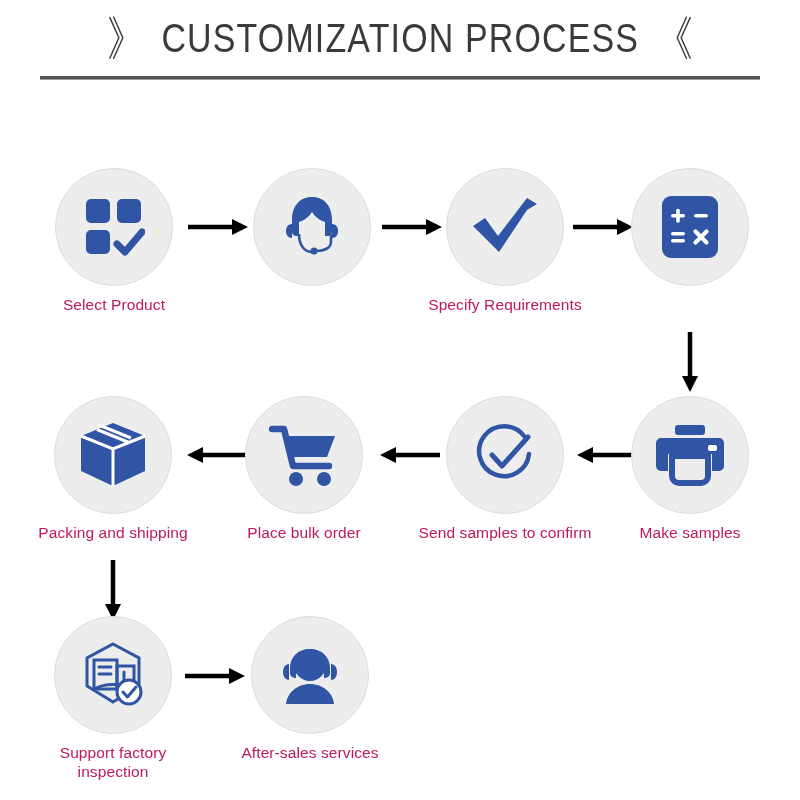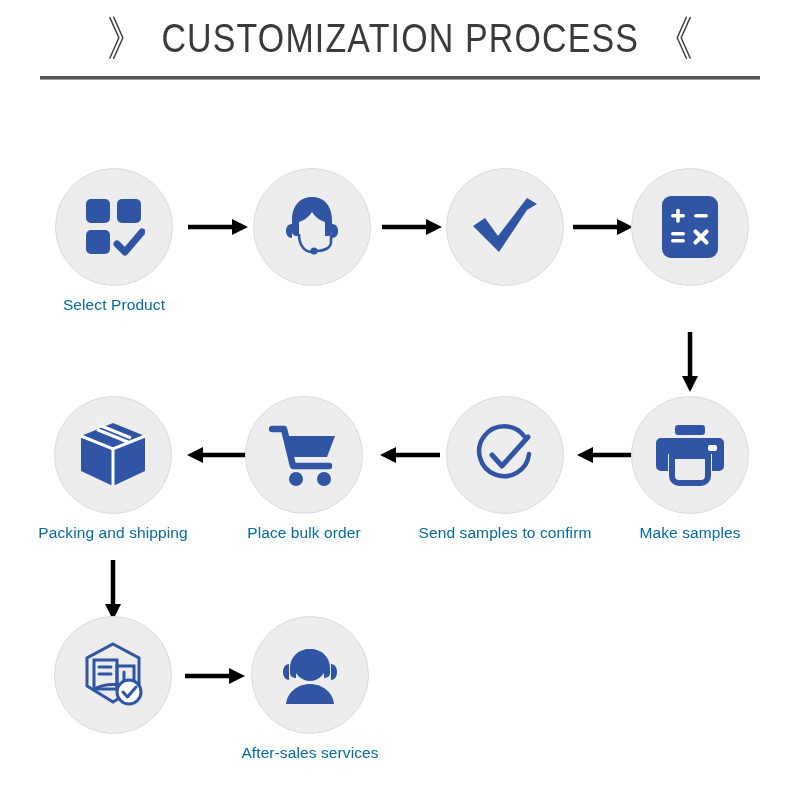--- a/index.html
+++ b/index.html
@@ -79,21 +79,21 @@
     display: flex;
     align-items: center;
     justify-content: center;
     box-sizing: border-box;
   }
   .circle svg { display: block; }
   .step-label {
     margin-top: 9px;
     font-size: 15.5px;
     line-height: 19px;
-    color: #0369a1;
+    color: #be185d;
     font-family: "Liberation Sans", sans-serif;
     letter-spacing: 0.1px;
     white-space: pre-line;
   }
 
   
   .arrow-h, .arrow-v {
     position: absolute;
   }
   .arrow-h svg, .arrow-v svg { display: block; }
@@ -148,20 +148,21 @@
     <path d="M44 2 L60 10 L44 18 Z" fill="#000"></path>
   </svg>
 </div>
 
 <div class="step" style="left:405px; top:168px;">
   <div class="circle">
     <svg width="68" height="62" viewBox="0 0 68 62">
       <path d="M2 30 L14 22 L27 40 L56 2 L66 8 L56 14 L28 56 Z" fill="#2F55A4"></path>
     </svg>
   </div>
+  <div class="step-label">Specify Requirements</div>
 </div>
 
 <div class="arrow-h" style="left:573px; top:217px;">
   <svg width="62" height="20" viewBox="0 0 62 20">
     <path d="M0 10 H44" stroke="#000" stroke-width="4.5"></path>
     <path d="M44 2 L60 10 L44 18 Z" fill="#000"></path>
   </svg>
 </div>
 
 <div class="step" style="left:590px; top:168px;">
@@ -266,20 +267,22 @@
       <path d="M34 2 L60 16 L60 44 L34 60 L8 44 L8 16 Z" fill="none" stroke="#2F55A4" stroke-width="3"></path>
       <path d="M15 18 H38 V47 H15 Z" fill="none" stroke="#2F55A4" stroke-width="3"></path>
       <path d="M38 24 H55 V47 H38 Z" fill="none" stroke="#2F55A4" stroke-width="3"></path>
       <path d="M20 25 H32 M20 32 H32" stroke="#2F55A4" stroke-width="3" stroke-linecap="round"></path>
       <path d="M45 30 V39" stroke="#2F55A4" stroke-width="3" stroke-linecap="round"></path>
       <path d="M15 47 C28 40 44 42 55 47" fill="none" stroke="#2F55A4" stroke-width="3"></path>
       <circle cx="50" cy="50" r="12" fill="#fff" stroke="#2F55A4" stroke-width="3"></circle>
       <path d="M44 50 L48.5 55 L57 45" fill="none" stroke="#2F55A4" stroke-width="3" stroke-linecap="round" stroke-linejoin="round"></path>
     </svg>
   </div>
+  <div class="step-label">Support factory
+inspection</div>
 </div>
 
 <div class="arrow-h" style="left:185px; top:666px;">
   <svg width="62" height="20" viewBox="0 0 62 20">
     <path d="M0 10 H44" stroke="#000" stroke-width="4.5"></path>
     <path d="M44 2 L60 10 L44 18 Z" fill="#000"></path>
   </svg>
 </div>
 
 <div class="step" style="left:210px; top:616px;">

